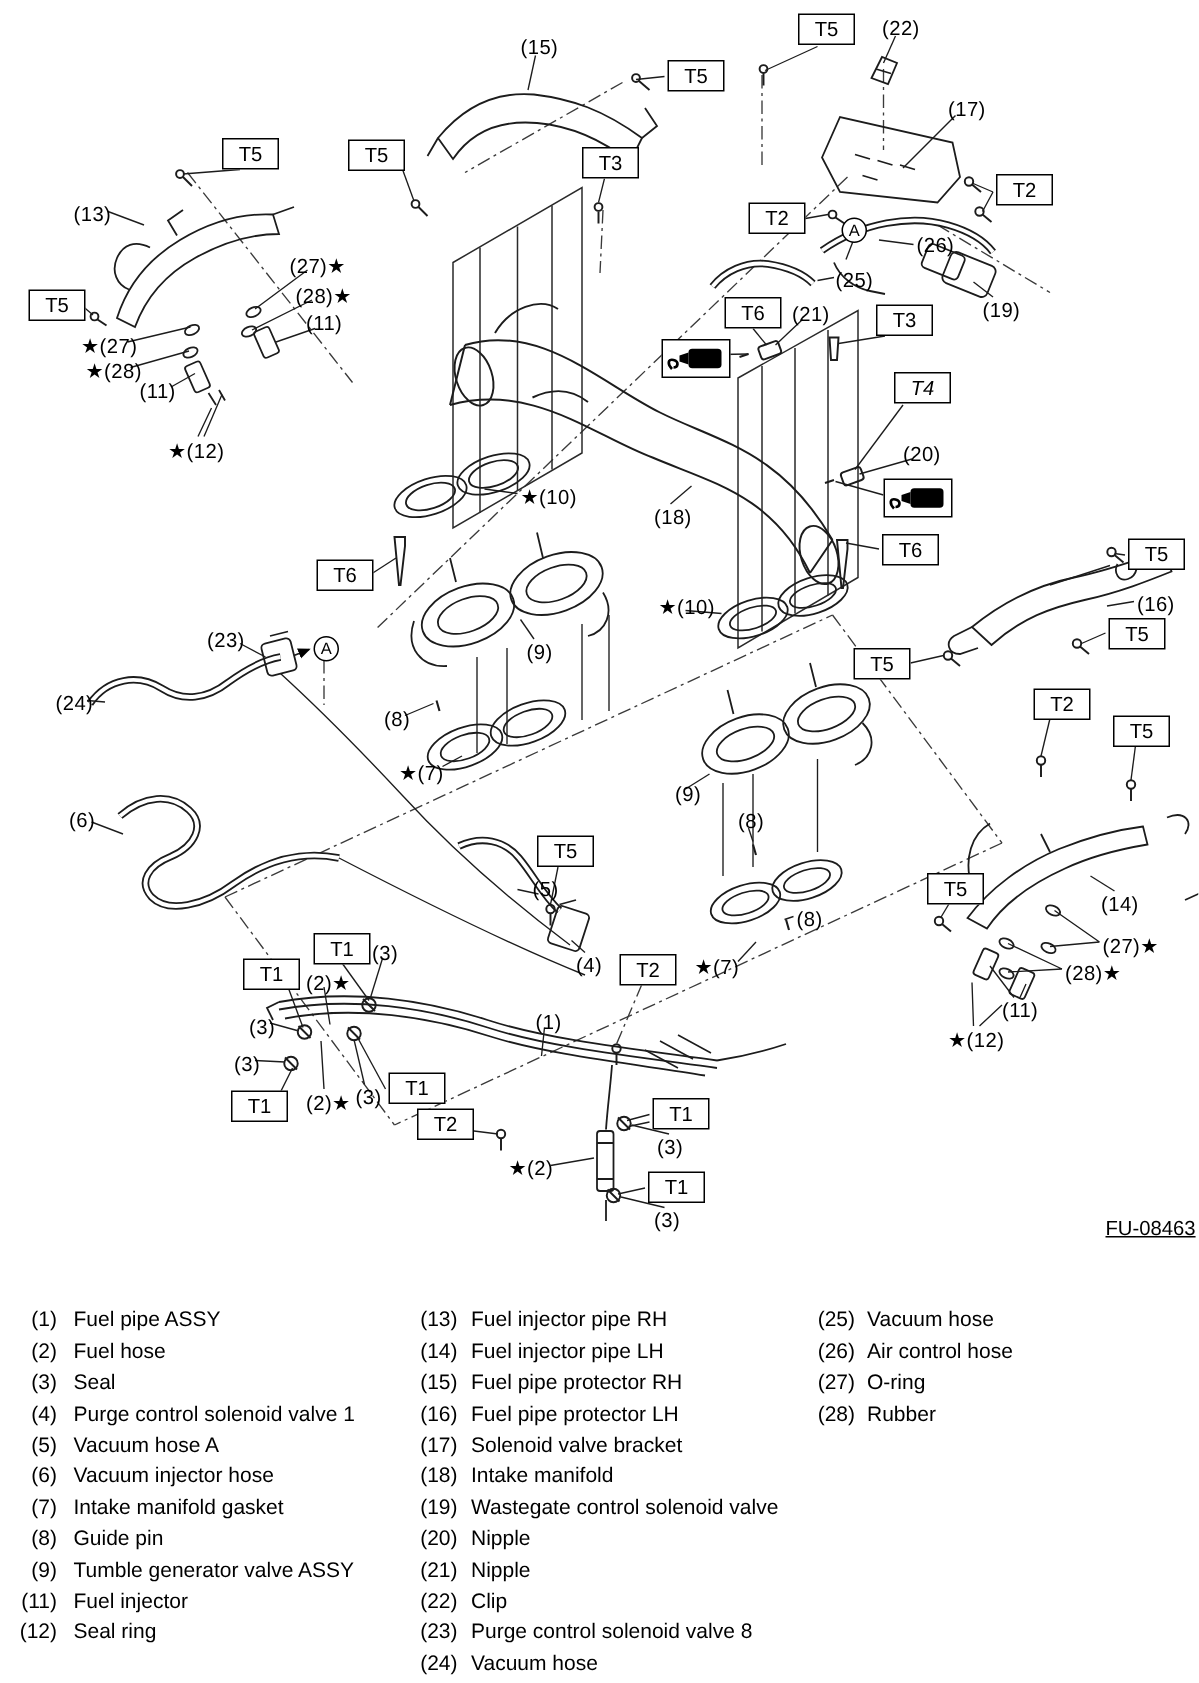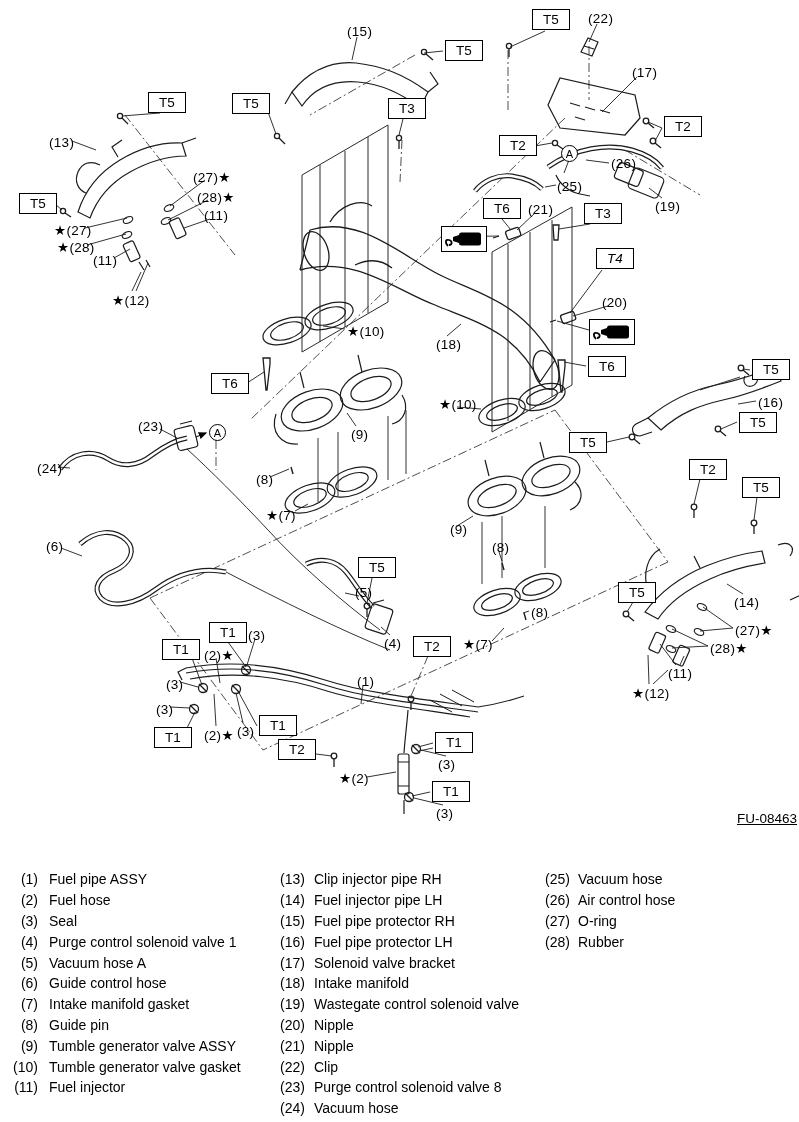--- a/index.html
+++ b/index.html
@@ -396,47 +396,47 @@
         <div class="leg-row">
           <div class="leg-num">(4)</div>
           <div class="leg-label">Purge control solenoid valve 1</div>
         </div>
         <div class="leg-row">
           <div class="leg-num">(5)</div>
           <div class="leg-label">Vacuum hose A</div>
         </div>
         <div class="leg-row">
           <div class="leg-num">(6)</div>
-          <div class="leg-label">Guide control hose</div>
+          <div class="leg-label">Vacuum injector hose</div>
         </div>
         <div class="leg-row">
           <div class="leg-num">(7)</div>
           <div class="leg-label">Intake manifold gasket</div>
         </div>
         <div class="leg-row">
           <div class="leg-num">(8)</div>
           <div class="leg-label">Guide pin</div>
         </div>
         <div class="leg-row">
           <div class="leg-num">(9)</div>
           <div class="leg-label">Tumble generator valve ASSY</div>
         </div>
         <div class="leg-row">
-          <div class="leg-num">(10)</div>
-          <div class="leg-label">Tumble generator valve gasket</div>
-        </div>
-        <div class="leg-row">
           <div class="leg-num">(11)</div>
           <div class="leg-label">Fuel injector</div>
         </div>
+        <div class="leg-row">
+          <div class="leg-num">(12)</div>
+          <div class="leg-label">Seal ring</div>
+        </div>
       </div>
     <div class="leg-col c2">
         <div class="leg-row">
           <div class="leg-num">(13)</div>
-          <div class="leg-label">Clip injector pipe RH</div>
+          <div class="leg-label">Fuel injector pipe RH</div>
         </div>
         <div class="leg-row">
           <div class="leg-num">(14)</div>
           <div class="leg-label">Fuel injector pipe LH</div>
         </div>
         <div class="leg-row">
           <div class="leg-num">(15)</div>
           <div class="leg-label">Fuel pipe protector RH</div>
         </div>
         <div class="leg-row">

